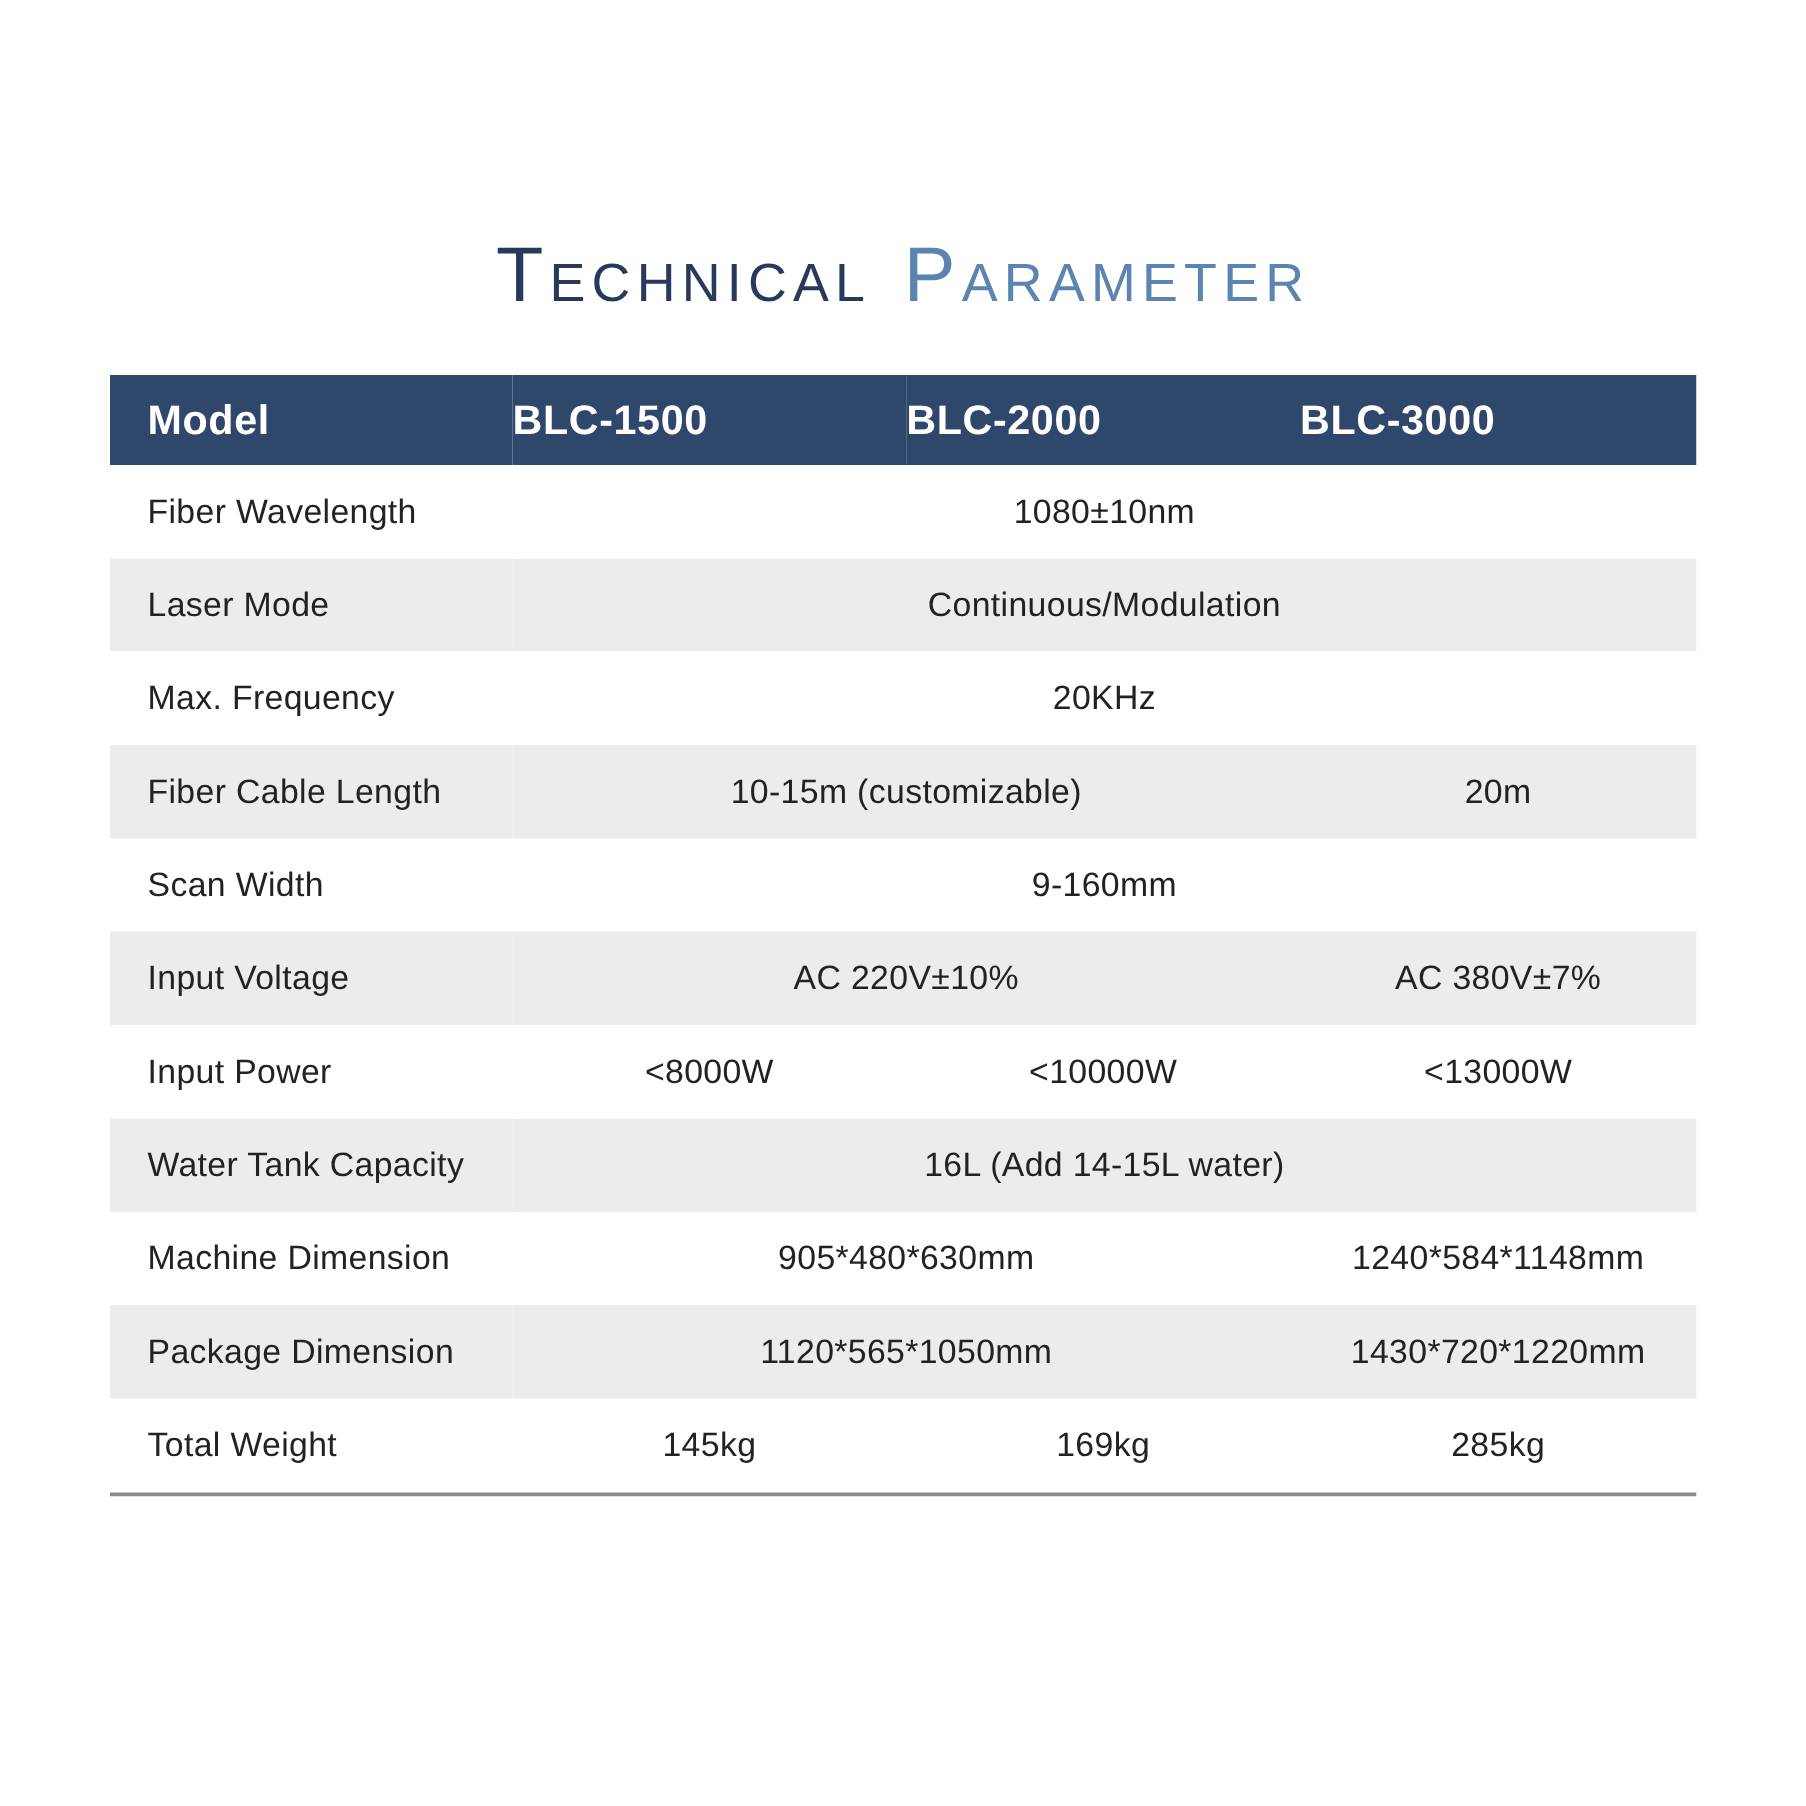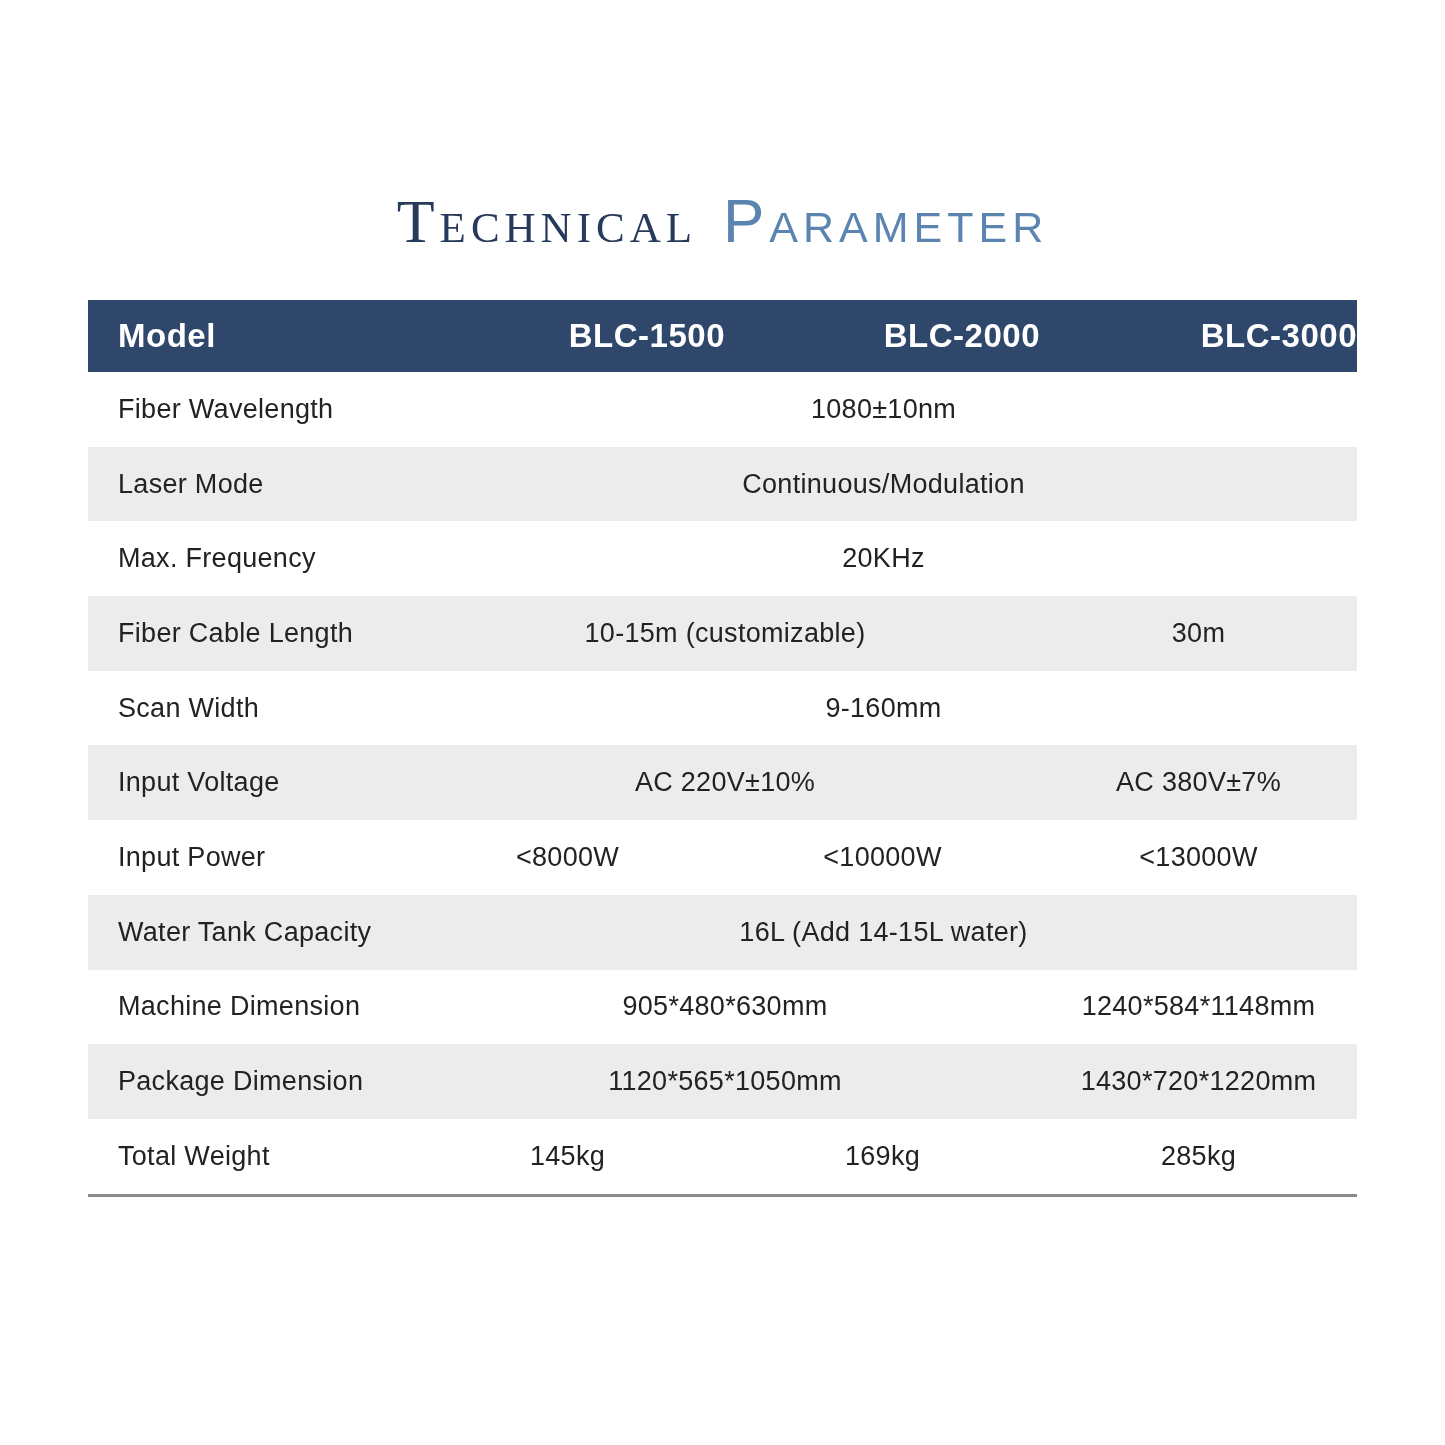--- a/index.html
+++ b/index.html
@@ -27,21 +27,21 @@
     font-size: 62px;
     letter-spacing: 5px;
     white-space: nowrap;
   }
   .title .word {
     display: inline-block;
     font-variant: small-caps;
     text-transform: lowercase;
   }
   .title .word::first-letter { text-transform: uppercase; }
-  .title .word-primary   { color: var(--title-primary, #283a5c); margin-right: 26px; font-family: Liberation Serif, serif; }
+  .title .word-primary   { color: var(--title-primary, #283a5c); margin-right: 26px; }
   .title .word-secondary { color: var(--title-secondary, #5b84b0); }
 
   .spec-table-wrap {
     width: 1269px;
     margin: 46px auto 0 auto;
   }
   table.spec-table {
     border-collapse: collapse;
     table-layout: fixed;
     width: 1269px;
@@ -60,21 +60,21 @@
   thead th {
     font-weight: bold;
     font-size: 33px;
     letter-spacing: 0.5px;
     padding: 0;
   }
   thead th.h-label {
     text-align: left;
     padding-left: 30px;
   }
-  thead th.h-value { text-align: right; }
+  thead th.h-value { text-align: left; }
 
   tbody tr { height: 74.7px; background: #ffffff; }
   tbody tr:nth-child(even) { background: var(--row-alt-bg, #ececec); }
   tbody td { padding: 0; }
   tbody td.label-cell {
     text-align: left;
     padding-left: 30px;
     letter-spacing: 0.3px;
   }
   tbody td.value-cell { text-align: center; letter-spacing: 0.3px; }
@@ -120,21 +120,21 @@
             <td class="label-cell">Laser Mode</td>
             <td class="value-cell" colspan="3">Continuous/Modulation</td>
           </tr>
           <tr>
             <td class="label-cell">Max. Frequency</td>
             <td class="value-cell" colspan="3">20KHz</td>
           </tr>
           <tr>
             <td class="label-cell">Fiber Cable Length</td>
             <td class="value-cell" colspan="2">10-15m (customizable)</td>
-            <td class="value-cell" colspan="1">30m</td>
+            <td class="value-cell" colspan="1">20m</td>
           </tr>
           <tr>
             <td class="label-cell">Scan Width</td>
             <td class="value-cell" colspan="3">9-160mm</td>
           </tr>
           <tr>
             <td class="label-cell">Input Voltage</td>
             <td class="value-cell" colspan="2">AC 220V±10%</td>
             <td class="value-cell" colspan="1">AC 380V±7%</td>
           </tr>

